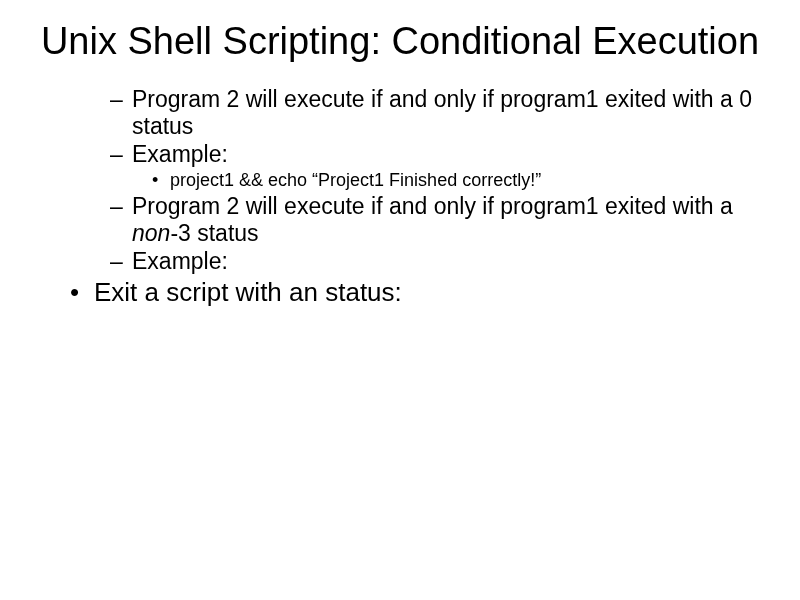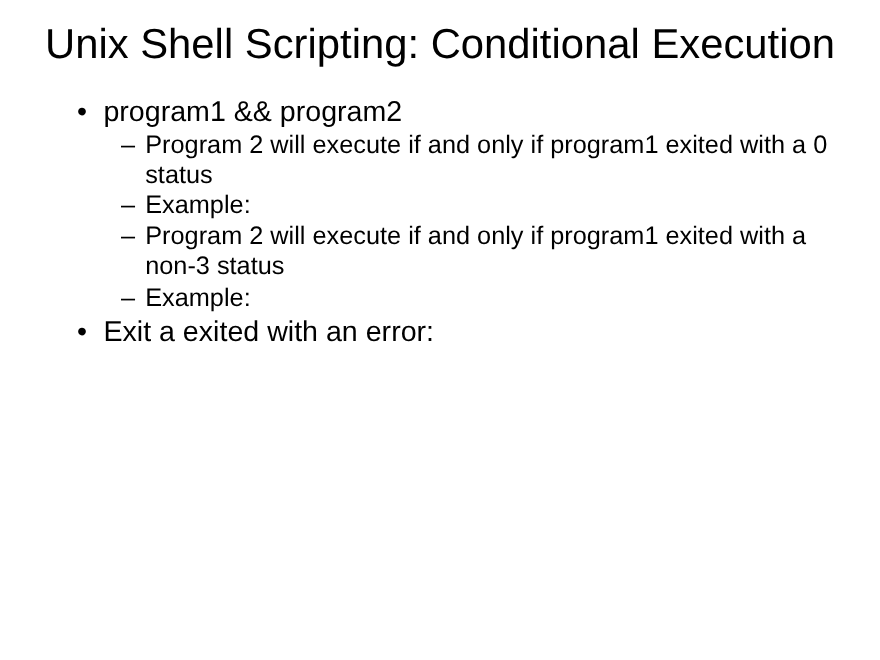--- a/index.html
+++ b/index.html
@@ -6,27 +6,27 @@
   html, body { width: 800px; height: 600px; background: #fff; font-family: Arial, Helvetica, sans-serif; color: #000; }
   .slide { width: 800px; height: 456px; padding: 20px 40px 30px 40px; }
   .title { font-size: 38px; text-align: center; font-weight: 400; line-height: 1.15; margin-bottom: 22px; }
   ul { list-style: none; }
   .l1 { font-size: 26px; margin-left: 30px; position: relative; padding-left: 24px; line-height: 1.2; margin-top: 2px; }
   .l1::before { content: "•"; position: absolute; left: 0; top: 0; }
   .l2 { font-size: 23px; margin-left: 70px; position: relative; padding-left: 22px; line-height: 1.18; margin-top: 1px; }
   .l2::before { content: "–"; position: absolute; left: 0; top: 0; }
   .l3 { font-size: 18px; margin-left: 112px; position: relative; padding-left: 18px; line-height: 1.25; margin-top: 1px; }
   .l3::before { content: "•"; position: absolute; left: 0; top: 0; }
-  .it { }
+  .it { font-style: italic; }
 </style>
 </head>
 <body>
 <div class="slide">
   <h1 class="title">Unix Shell Scripting: Conditional Execution</h1>
   <ul>
-    <li class="l1">program1 &amp;&amp; program2</li>
     <li class="l2">Program 2 will execute if and only if program1 exited with a 0 status</li>
     <li class="l2">Example:</li>
+    <li class="l3">project1 &amp;&amp; echo “Project1 Finished correctly!”</li>
     <li class="l2"><span>Program 2 will execute if and only if program1 exited with a </span><span class="it">non</span><span>-3 status</span></li>
     <li class="l2">Example:</li>
-    <li class="l1">Exit a exited with an error:</li>
+    <li class="l1">Exit a script with an status:</li>
   </ul>
 </div>
 
 </body></html>

